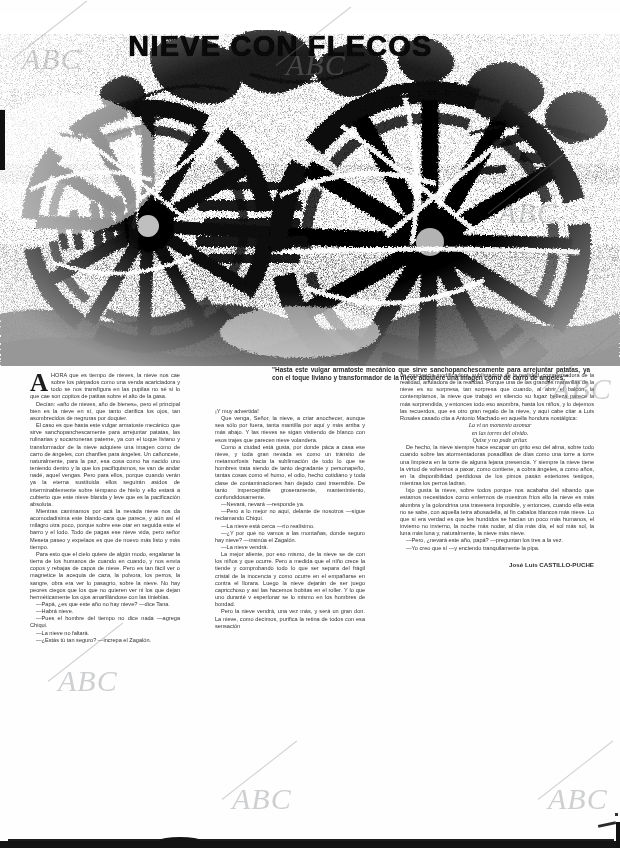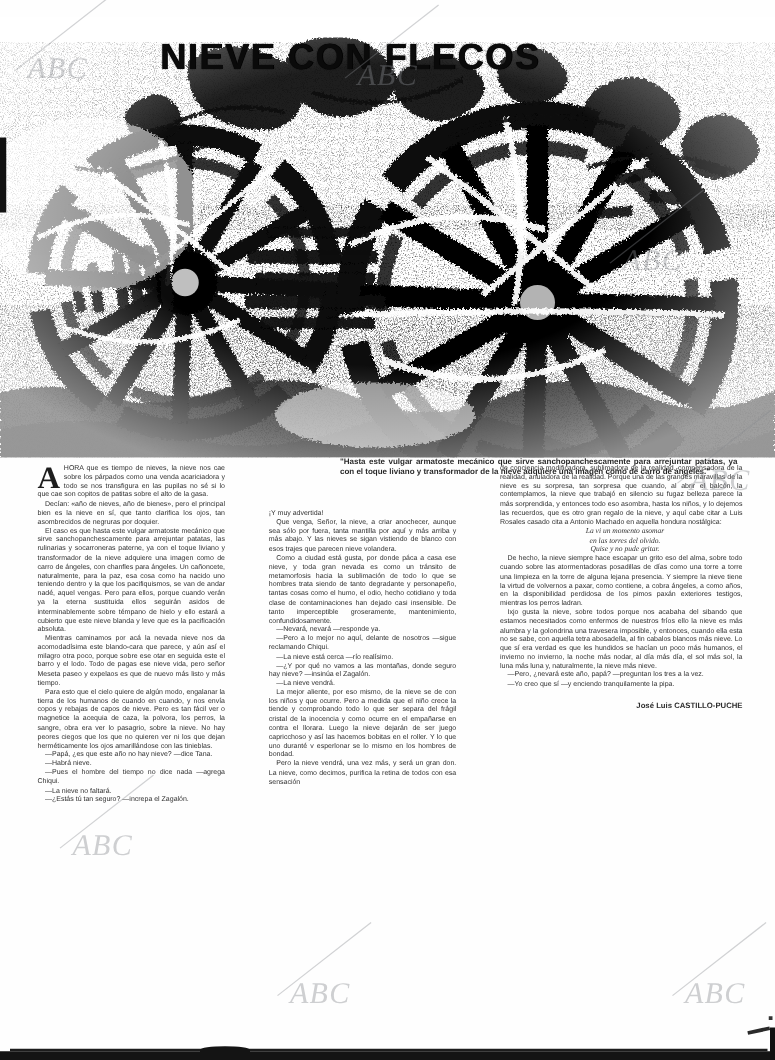--- a/index.html
+++ b/index.html
@@ -26,21 +26,21 @@
   #headline{
     position:absolute;left:128px;top:30px;z-index:6;
     font-family:"Liberation Sans", sans-serif;
     font-weight:bold;font-size:29px;letter-spacing:1.2px;
     color:#0a0a0a;white-space:nowrap;
     text-shadow:0 0 1px #000, 0.5px 0 0 #000;
   }
 
   
   .wm{position:absolute;color:rgba(135,138,142,.40);font-family:"Liberation Serif", serif;
-      font-size:24px;font-style:italic;letter-spacing:1px;pointer-events:none;z-index:7;user-select:none;}
+      font-size:30px;font-style:italic;letter-spacing:1px;pointer-events:none;z-index:7;user-select:none;}
   .wm:after{content:"";position:absolute;left:-10px;top:50%;width:95px;height:1px;background:rgba(135,138,142,.38);transform:rotate(-38deg);transform-origin:left center;}
 
   
   #article{position:absolute;left:0;top:366px;width:620px;height:470px;}
   .quote-band{
     position:absolute;left:272px;top:0px;width:318px;
     font-size:6.4px;line-height:7.6px;font-weight:bold;color:#151515;
     text-align:justify;font-family:"Liberation Sans", sans-serif;
   }
   .cols{position:absolute;left:0;top:0;width:620px;}

